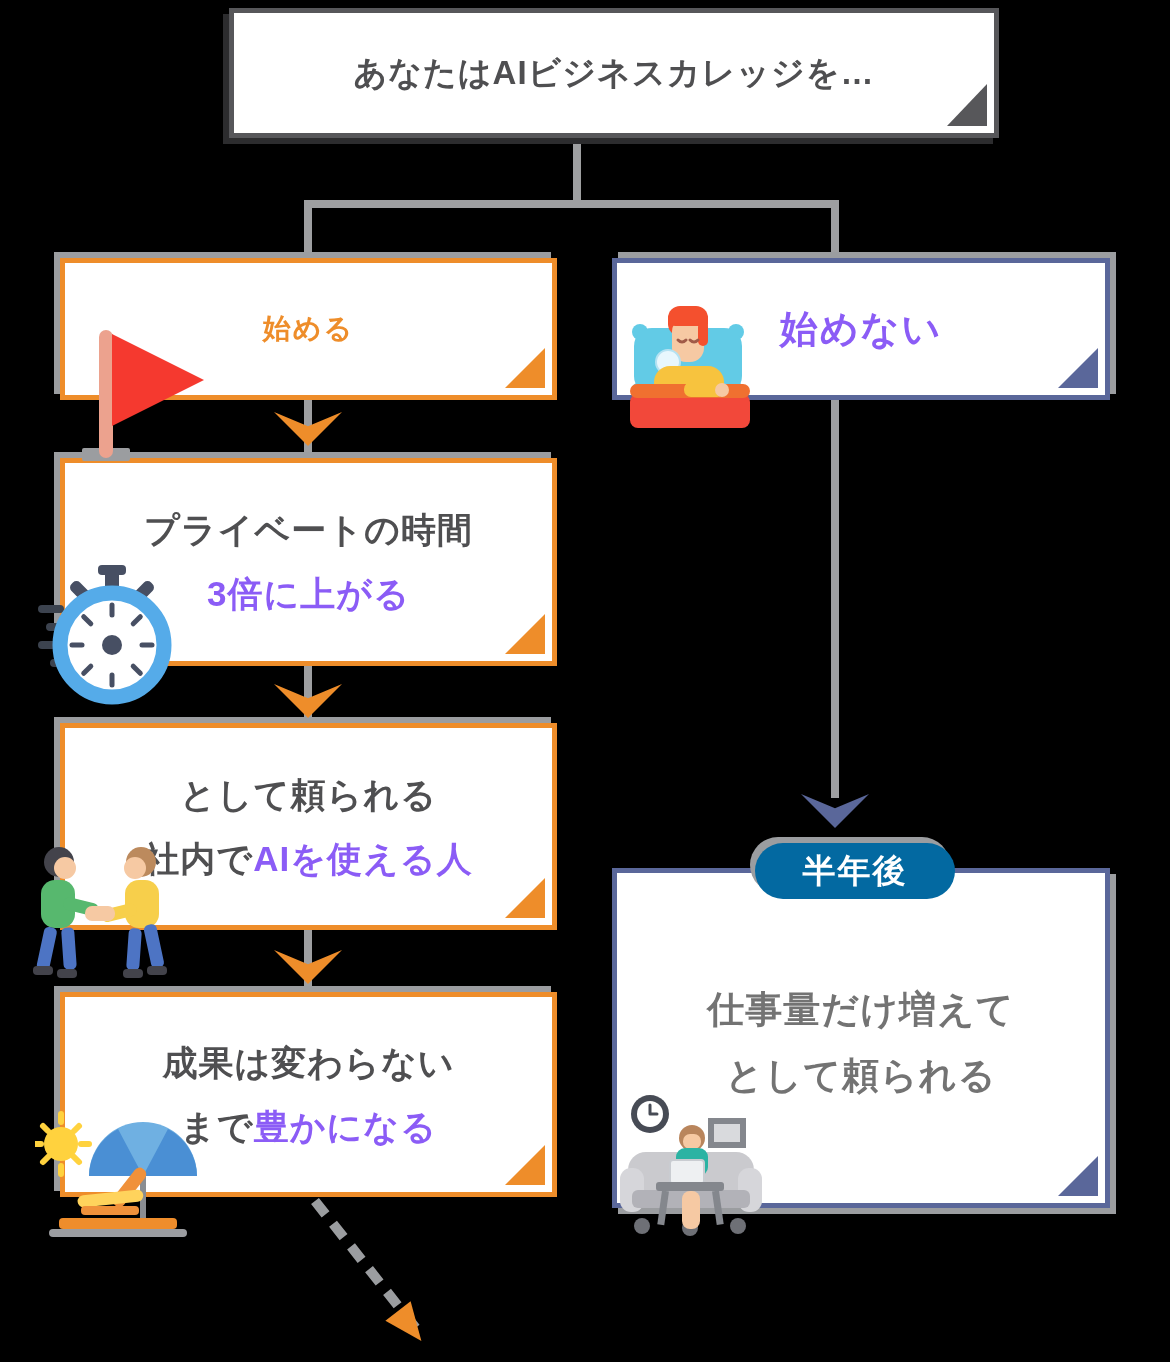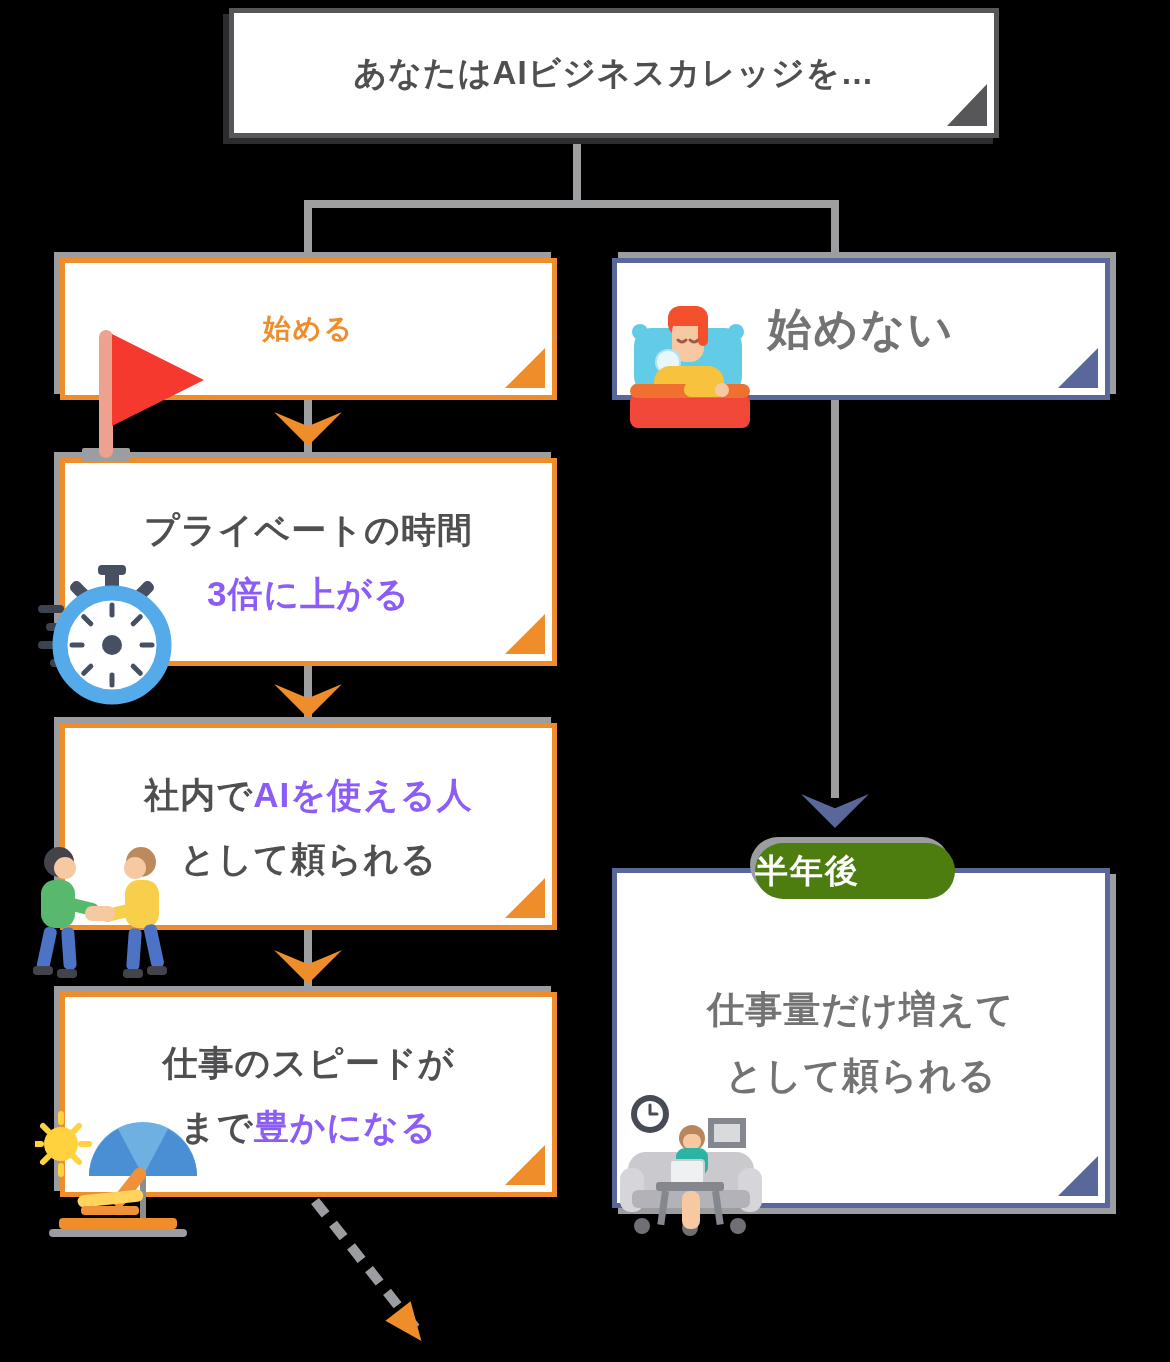--- a/index.html
+++ b/index.html
@@ -18,34 +18,34 @@
   .box.dark{border:5px solid #57575a;box-shadow:-6px 6px 0 0 #2c2c2e;}
   
   .fold{position:absolute;right:7px;bottom:7px;width:0;height:0;
         border-left:40px solid transparent;}
   .fold.orange{border-bottom:40px solid #ee8d2a;}
   .fold.navy{border-bottom:40px solid #5a679a;}
   .fold.dark{border-bottom:42px solid #57575a;}
   
   .title-text{font-size:33px;color:#4f4f51;letter-spacing:1px;}
   .label-orange{font-size:28px;color:#ee8d2a;letter-spacing:2px;}
-  .label-navy{font-size:44px;color:#737373;letter-spacing:2px;}
+  .label-navy{font-size:38px;color:#8b5cf6;letter-spacing:2px;}
   .step-line{font-size:35px;line-height:64px;letter-spacing:1px;}
   .seg-dark{color:#4f4f51;}
   .seg-orange{color:#8b5cf6;}
   .result-line{font-size:37px;line-height:66px;color:#737373;letter-spacing:1px;text-align:right;}
   
   .chev{position:absolute;width:68px;height:34px;z-index:3;
         clip-path:polygon(0 0,50% 42%,100% 0,50% 100%);}
   .chev.orange{background:#ee8d2a;}
   .chev.navy{background:#5a679a;}
   
   .badge{position:absolute;left:755px;top:843px;width:200px;height:56px;z-index:4;
-         background:#4d7c0f;border-radius:28px;box-shadow:-5px -6px 0 0 #9b9da0;
-         display:flex;align-items:center;
+         background:#0369a1;border-radius:28px;box-shadow:-5px -6px 0 0 #9b9da0;
+         display:flex;align-items:center;justify-content:center;
          color:#fff;font-size:33px;letter-spacing:2px;}
   .icon{position:absolute;z-index:5;}
 </style>
 </head>
 <body>
 
 <div id="canvas">
 
   <div class="line" style="left:573px;top:136px;width:8px;height:70px;"></div>
   <div class="line" style="left:304px;top:200px;width:535px;height:8px;"></div>
@@ -129,22 +129,22 @@
         <line x1="104" y1="80" x2="114" y2="80"></line>
       <line x1="102.3" y1="51.7" x2="95.2" y2="58.8"></line>
         <line x1="45.7" y1="51.7" x2="52.8" y2="58.8"></line>
       <line x1="102.3" y1="108.3" x2="95.2" y2="101.2"></line>
         <line x1="45.7" y1="108.3" x2="52.8" y2="101.2"></line>
     </g>
     <circle cx="74" cy="80" r="10" fill="#474f63"></circle>
   </svg>
 
   <div class="box orange" style="left:60px;top:723px;width:487px;height:197px;">
+    <div class="step-line"><span class="seg-dark">として頼られる</span></div>
     <div class="step-line"><span class="seg-dark">社内で</span><span class="seg-orange">AIを使える人</span></div>
-    <div class="step-line"><span class="seg-dark">として頼られる</span></div>
     <div class="fold orange"></div>
   </div>
 
   <svg class="icon" style="left:25px;top:840px;" width="150" height="140" viewBox="0 0 150 140">
     <circle cx="34" cy="22" r="15" fill="#43434b"></circle>
     <circle cx="40" cy="28" r="11" fill="#f6c9a3"></circle>
     <rect x="16" y="40" width="34" height="48" rx="14" fill="#57b86e"></rect>
     <rect x="40" y="56" width="36" height="13" rx="6" fill="#57b86e" transform="rotate(14 40 56)"></rect>
     <circle cx="116" cy="22" r="15" fill="#bc8a5d"></circle>
     <circle cx="110" cy="28" r="11" fill="#f6c9a3"></circle>
@@ -155,21 +155,21 @@
     <rect x="36" y="88" width="13" height="42" rx="5" fill="#4d74c4" transform="rotate(-4 36 88)"></rect>
     <rect x="104" y="88" width="13" height="42" rx="5" fill="#4d74c4" transform="rotate(4 104 88)"></rect>
     <rect x="118" y="86" width="13" height="44" rx="5" fill="#4d74c4" transform="rotate(-12 118 86)"></rect>
     <rect x="8" y="126" width="20" height="9" rx="4" fill="#43434b"></rect>
     <rect x="32" y="129" width="20" height="9" rx="4" fill="#43434b"></rect>
     <rect x="98" y="129" width="20" height="9" rx="4" fill="#43434b"></rect>
     <rect x="122" y="126" width="20" height="9" rx="4" fill="#43434b"></rect>
   </svg>
 
   <div class="box orange" style="left:60px;top:992px;width:487px;height:195px;">
-    <div class="step-line"><span class="seg-dark">仕事のスピードが</span></div>
+    <div class="step-line"><span class="seg-dark">成果は変わらない</span></div>
     <div class="step-line"><span class="seg-dark">まで</span><span class="seg-orange">豊かになる</span></div>
     <div class="fold orange"></div>
   </div>
 
   <svg class="icon" style="left:35px;top:1080px;" width="165" height="160" viewBox="0 0 165 160">
     <g stroke="#ffd23e" stroke-width="6" stroke-linecap="round">
       <line x1="26" y1="34" x2="26" y2="42"></line>
         <line x1="26" y1="86" x2="26" y2="94"></line>
       <line x1="0" y1="64" x2="6" y2="64"></line>
         <line x1="46" y1="64" x2="54" y2="64"></line>

